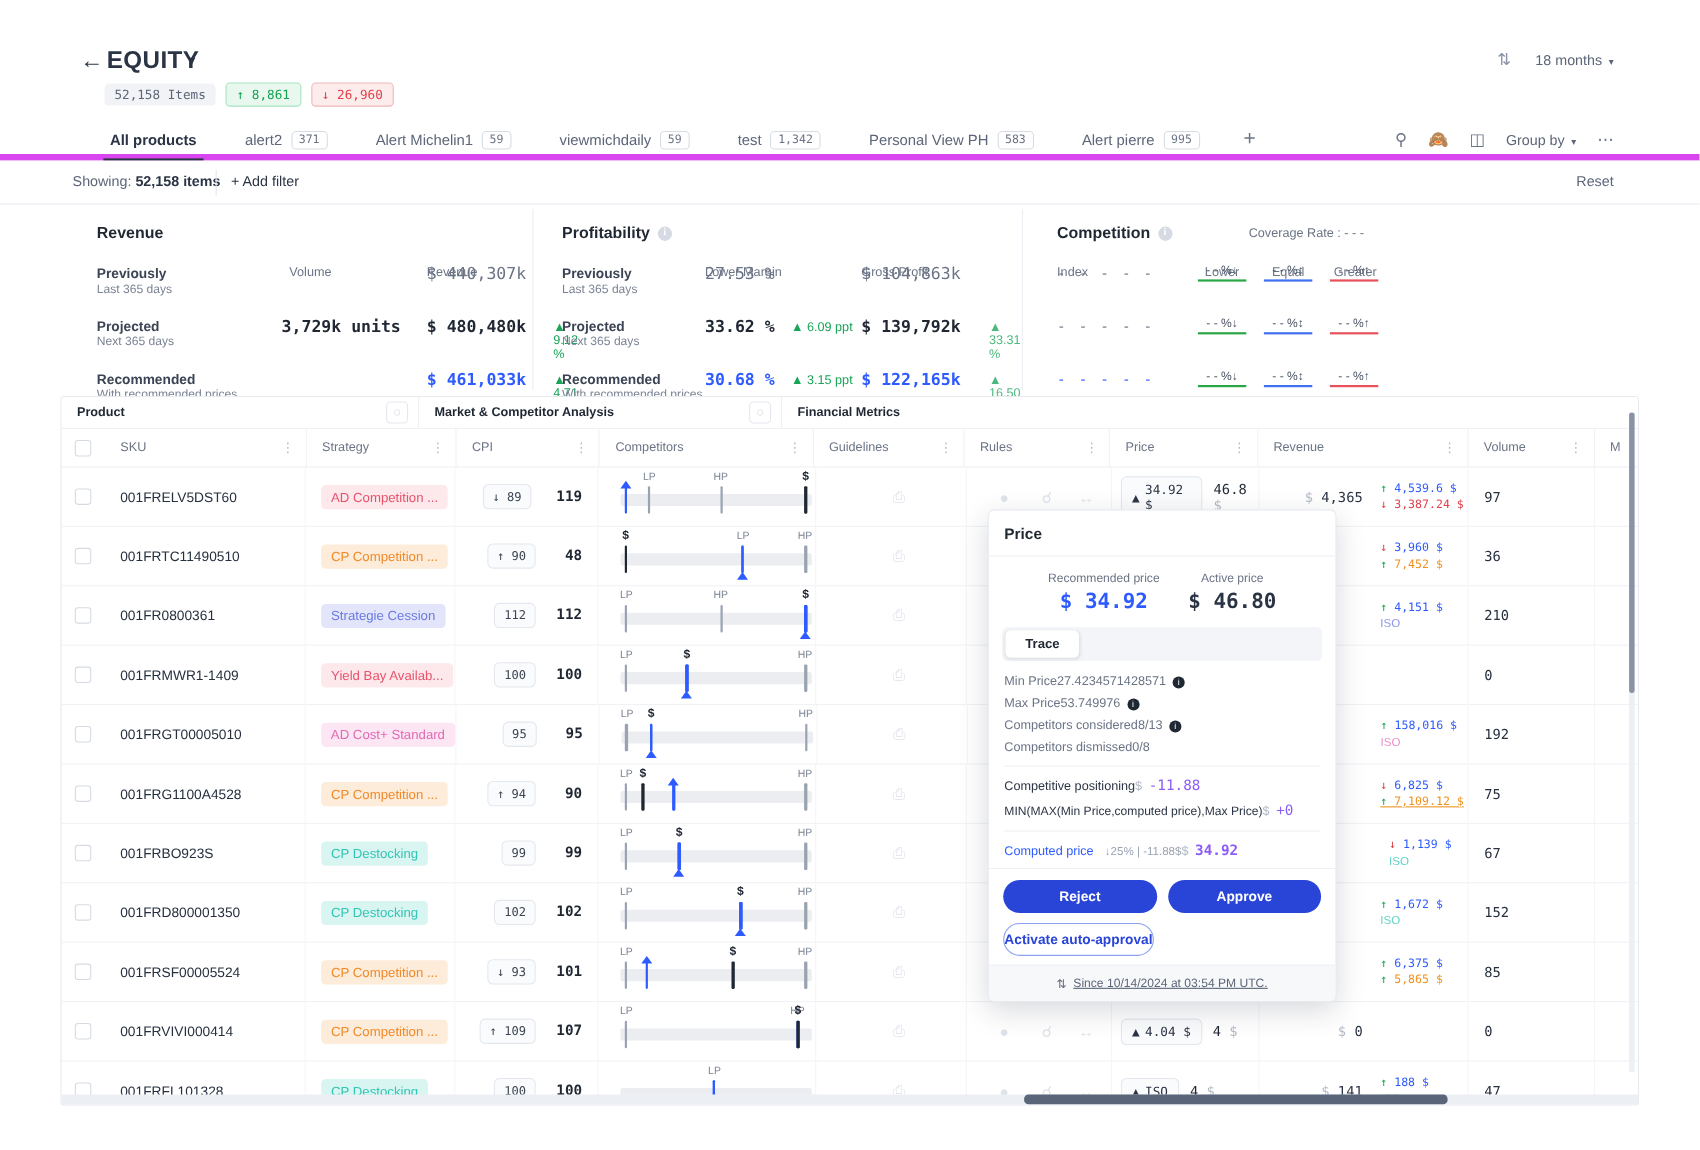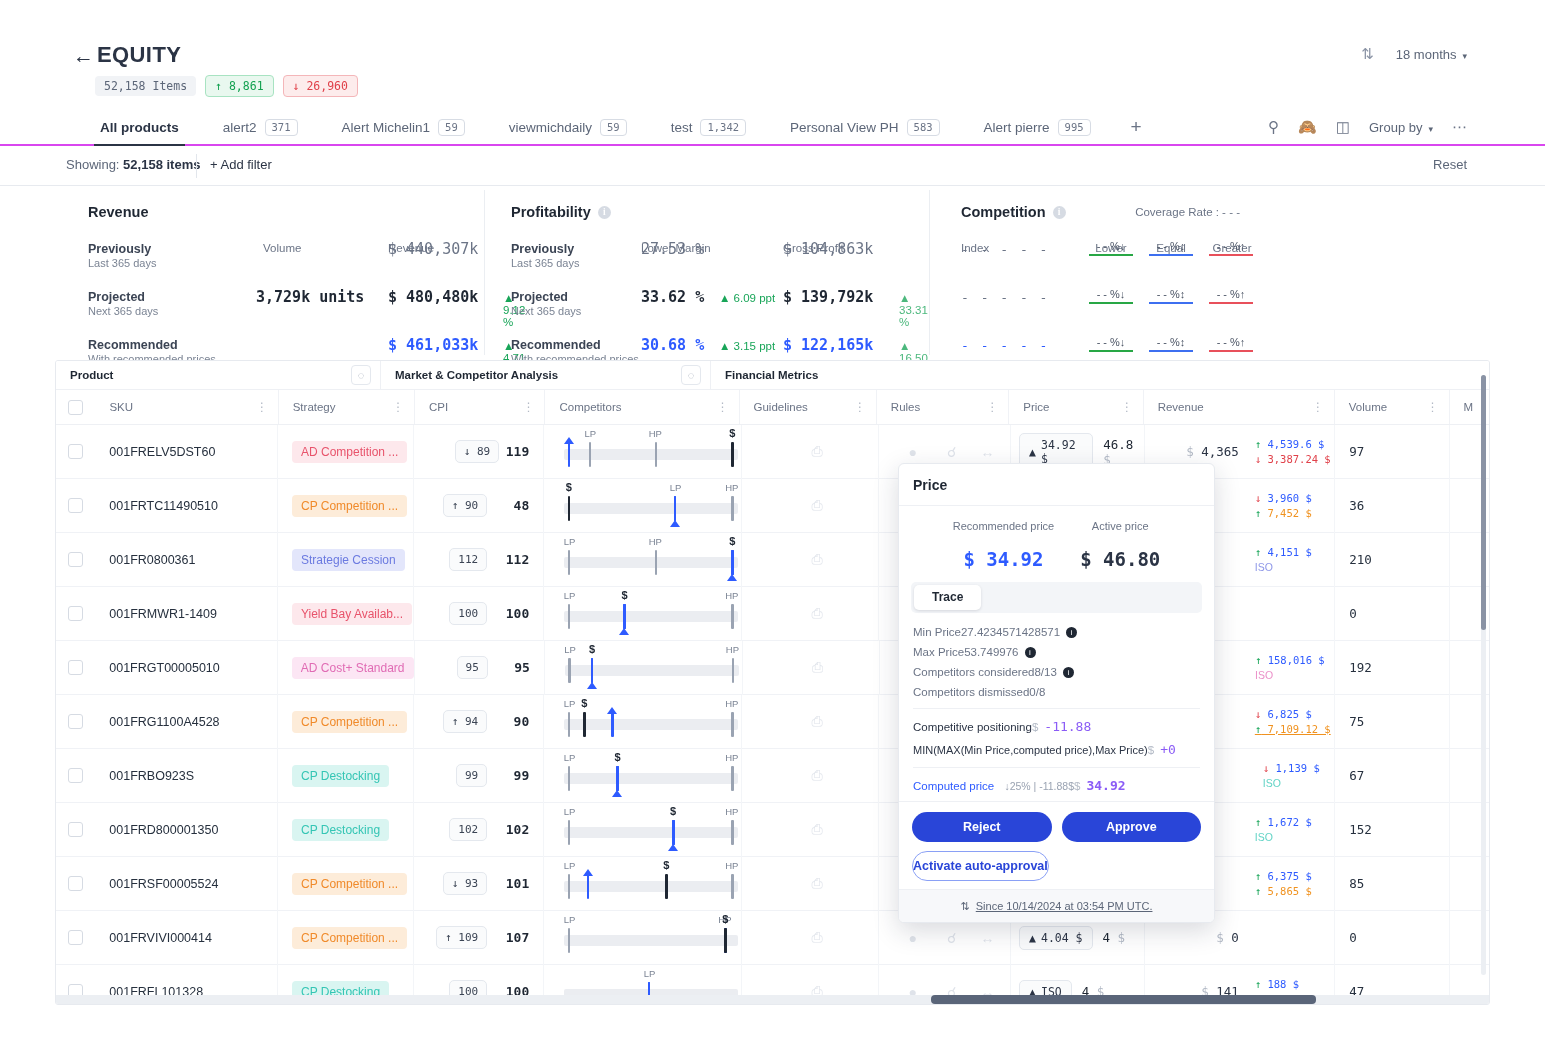--- a/index.html
+++ b/index.html
@@ -19,21 +19,21 @@
   .pill{ font-size:11.5px; padding:3px 9px; border-radius:4px; }
   .pill.grey{ background:#f1f3f6; color:#5c6678; }
   .pill.green{ background:#e9f8ef; color:#12a150; border:1px solid #a8e3c2; }
   .pill.red{ background:#fdecec; color:#e0414a; border:1px solid #f4b6b9; }
 
   .hdr-right{ position:absolute; right:78px; top:45px; display:flex; align-items:center; gap:22px; color:#5c6678; font-size:13px; }
   .sync-ico{ font-size:15px; color:#8a93a5; }
   .mcaret{ font-size:9px; margin-left:6px; }
 
   
-  .tabsrow{ position:absolute; left:0; top:108px; width:1545px; height:38px; border-bottom:2px solid #d946ef;text-decoration:underline; }
+  .tabsrow{ position:absolute; left:0; top:108px; width:1545px; height:38px; border-bottom:6px solid #d946ef;text-decoration:underline; }
   .tabs{ position:absolute; left:78px; top:0; display:flex; align-items:center; height:38px; gap:0; }
   .tab{ display:flex; align-items:center; gap:8px; padding:0 22px; height:38px; font-size:13.5px; color:#5c6678; cursor:pointer; position:relative; }
   .tab.active{ color:#2b3445; font-weight:bold; }
   .tab.active:after{ content:""; position:absolute; left:16px; right:16px; bottom:0; height:2.5px; background:#2b3445; }
   .cnt{ font-size:10.5px; color:#6b7486; border:1px solid #d7dce4; border-radius:4px; padding:1.5px 6px; }
   .plus-tab{ font-size:19px; color:#6b7486; padding:0 18px; }
   .tools{ position:absolute; right:78px; top:0; height:38px; display:flex; align-items:center; gap:19px; color:#5c6678; font-size:13px; }
   .tic{ font-size:15px; color:#6b7486; cursor:pointer; }
 
   
@@ -124,21 +124,21 @@
   .vthumb{ position:absolute; left:0; top:0; width:5px; height:255px; background:#8a93a5; border-radius:3px;}
   .hscroll{ position:absolute; left:0; bottom:0; width:1435px; height:9px; background:#eceff3;}
   .hthumb{ position:absolute; left:875px; top:0; width:385px; height:9px; background:#5a6579; border-radius:4px;}
 
   
   .popup{ position:absolute; left:898px; top:463px; width:317px; background:#fff;
           border:1px solid #e7eaef; border-radius:6px; box-shadow:0 8px 26px rgba(28,38,60,.17); overflow:hidden; }
   .pop-head{ height:42px; display:flex; align-items:center; padding-left:14px; font-size:14px; font-weight:bold; color:#1f2733; border-bottom:1px solid #eef0f4;}
   .pop-prices{ display:flex; justify-content:center; gap:26px; padding:14px 0 8px 0;}
   .pp-col{ text-align:center;}
-  .pp-lab{ font-size:11px; color:#6b7486; margin-bottom:16px;}
+  .pp-lab{ font-size:11px; color:#6b7486; margin-bottom:4px;}
   .pp-rec{ font-size:19px; color:#2e5bff; font-weight:bold;}
   .pp-act{ font-size:19px; color:#2b3445; font-weight:bold;}
   .trace-bar{ margin:4px 12px 0 12px; height:31px; background:#f3f5f8; border-radius:5px; position:relative;}
   .trace-btn{ position:absolute; left:3px; top:3px; height:25px; padding:0 18px; background:#fff; border-radius:5px;
               box-shadow:0 1px 3px rgba(28,38,60,.14); font-size:12px; font-weight:bold; color:#1f2733; line-height:25px;}
   .pop-list{ padding:9px 14px 4px 14px;}
   .pl-row{ display:flex; align-items:center; font-size:11.5px; padding:4px 0; color:#6b7486;}
   .pl-row .rv{ color:#6b7486; display:flex; align-items:center; gap:6px;}
   .dotinfo{ width:11px; height:11px; border-radius:50%; background:#1f2733; color:#fff; font-size:8px; line-height:11px; text-align:center;}
   .pl-sep{ height:1px; background:#eef0f4; margin:6px 0;}
@@ -400,21 +400,21 @@
           <div class="cbox"></div>
         </div>
         <div class="cell" style="width:187px;">
           <span class="sku">001FRELV5DST60</span>
         </div>
         <div class="cell" style="width:139px;">
           <span class="chip red">AD Competition ...</span>
         </div>
         <div class="cell" style="width:133px;justify-content:flex-end;padding-right:14px;">
           <span class="cpibtn mono">↓ 89</span>
-          <span class="cpival mono" style="margin-left:0;min-width:30px;text-align:right;">119</span>
+          <span class="cpival mono" style="margin-left:16px;min-width:30px;text-align:right;">119</span>
         </div>
         <div class="cell" style="width:198px;">
           <div class="viz">
             <div class="track"></div>
             <div class="mk grey" style="left:30.360000000000003px"></div>
             <div class="mklab" style="left:26.360000000000003px">LP</div>
             <div class="mk grey" style="left:96.48px"></div>
             <div class="mklab" style="left:90.48px">HP</div>
             <div class="mk black" style="left:173.04px"></div>
             <div class="mklab dollar" style="left:171.04px">$</div>

